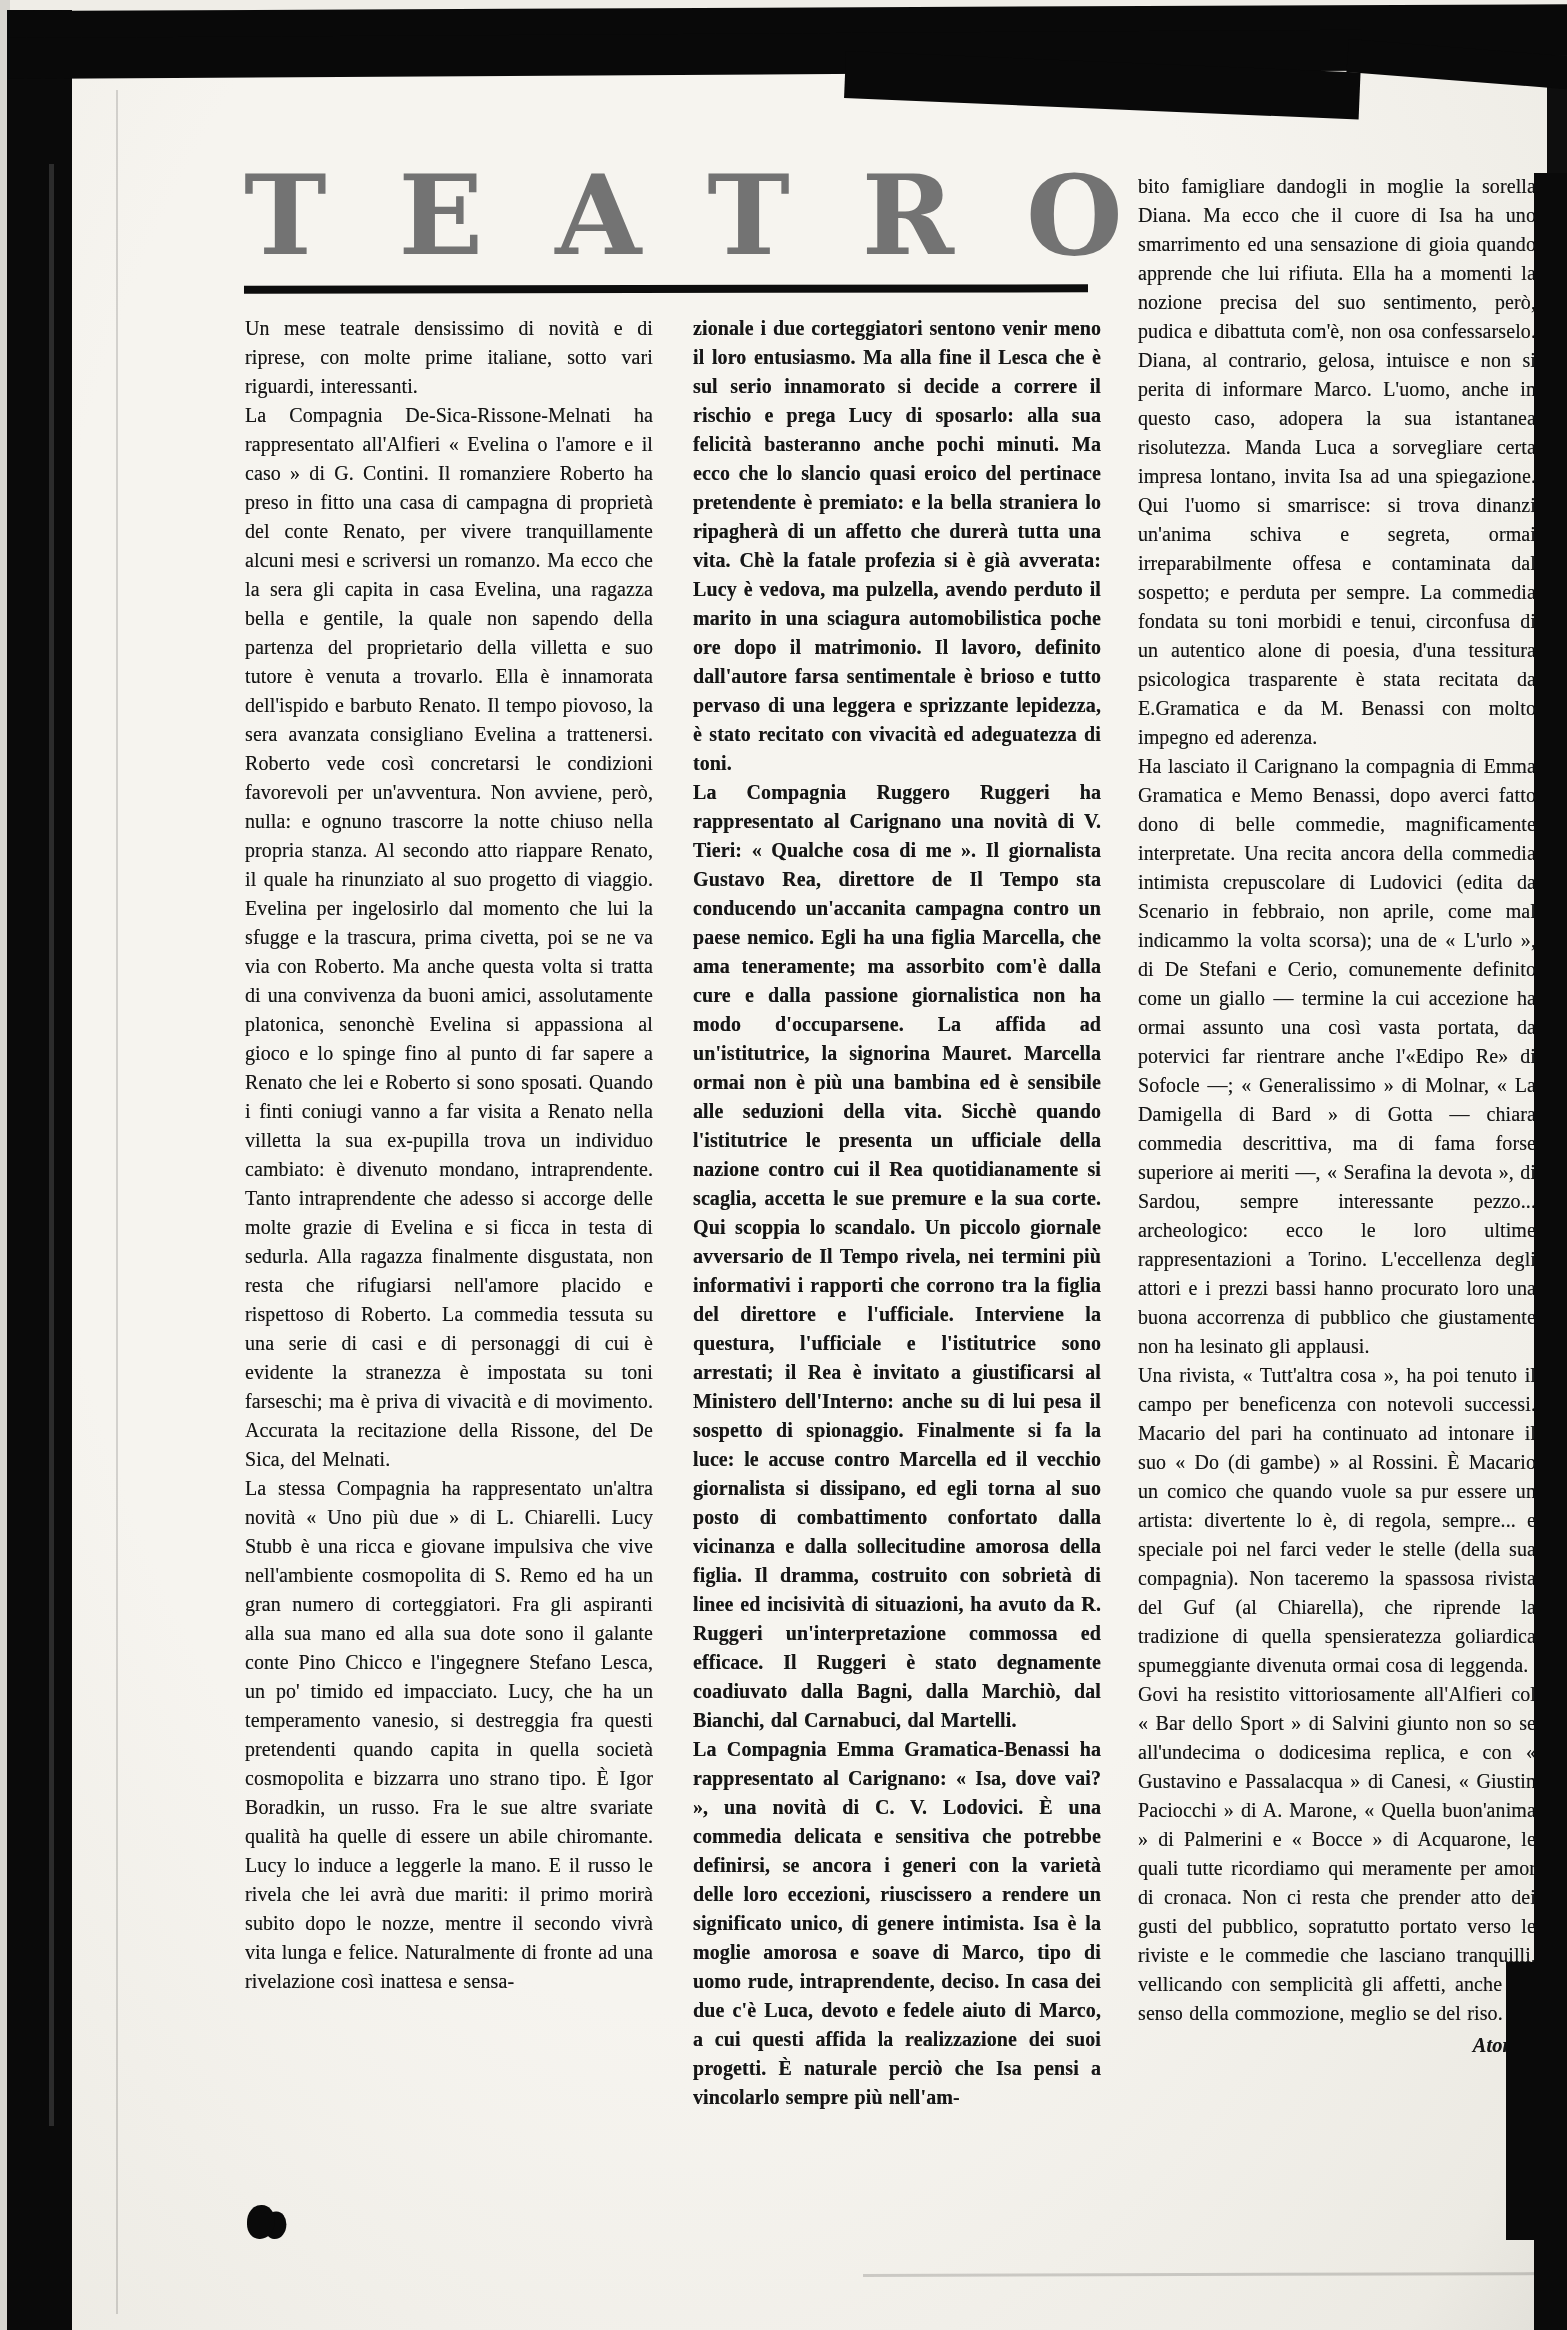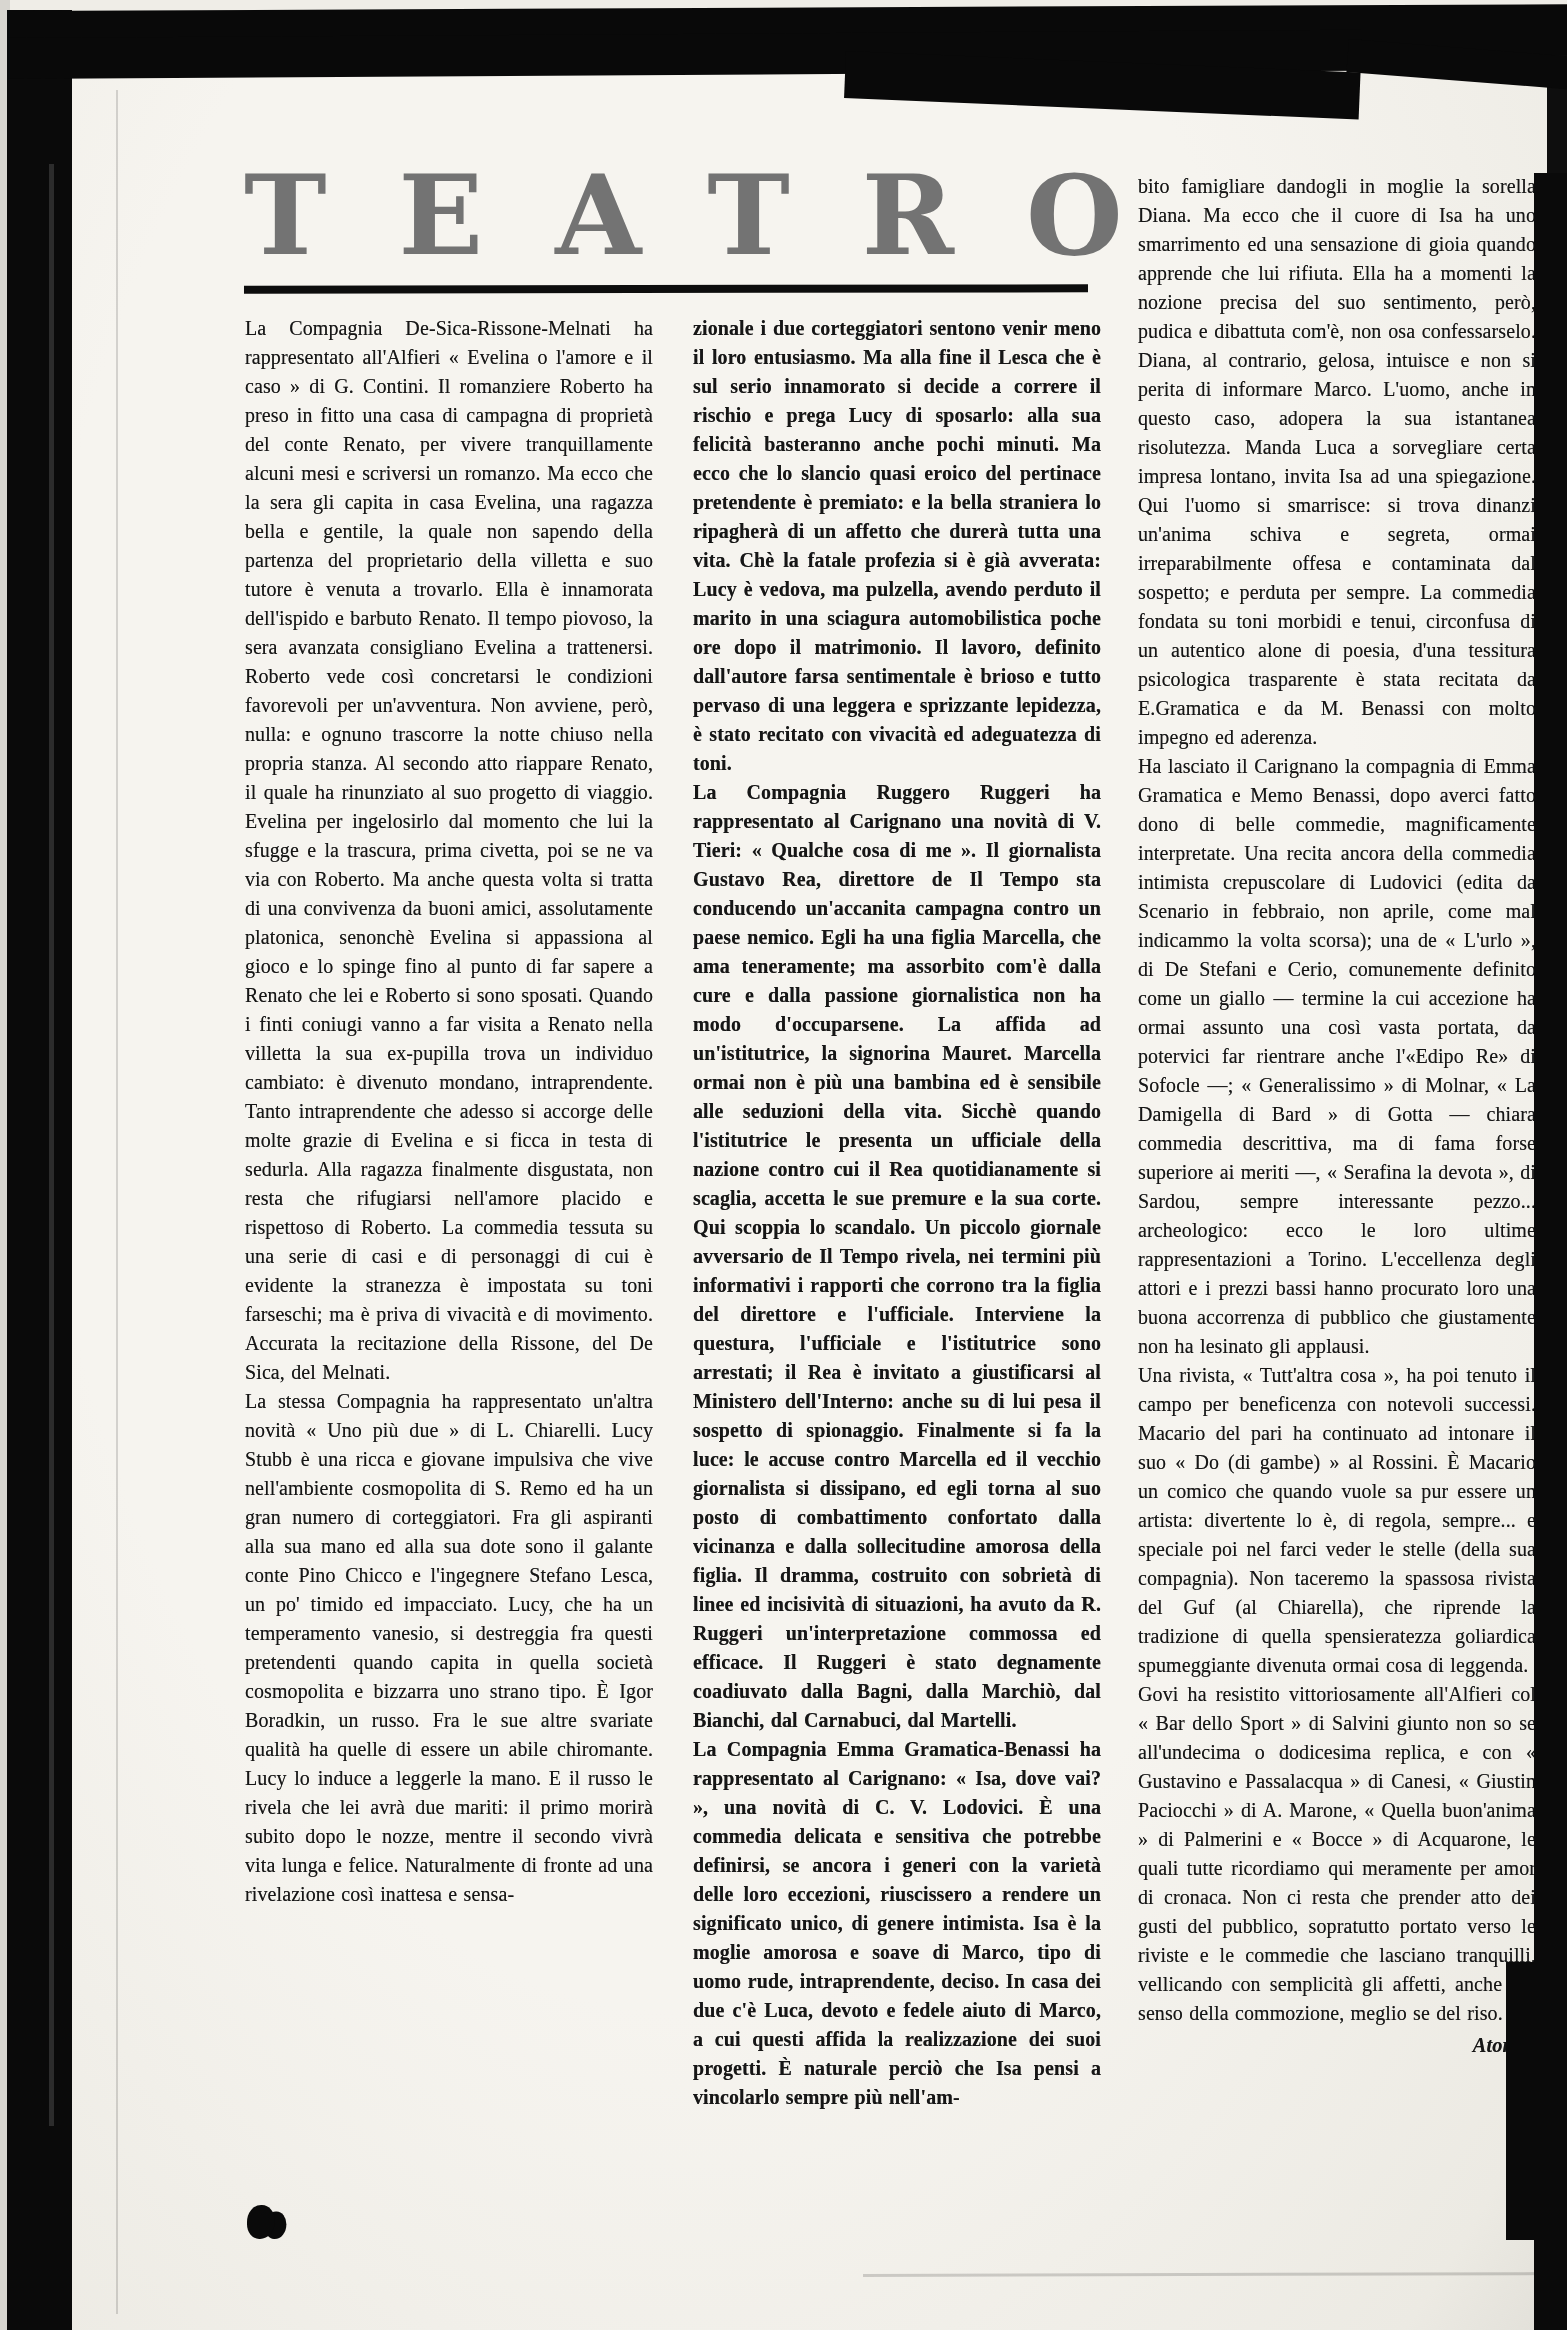--- a/index.html
+++ b/index.html
@@ -76,20 +76,21 @@
 <div class="band-top-right"></div>
 <div class="edge-left"></div>
 <div class="edge-left-hl"></div>
 <div class="edge-right"></div>
 <div class="edge-right-wide"></div>
 
 <div class="masthead">TEATRO</div>
 <div class="masthead-rule"></div>
 
 <div class="col col-1">
+    <p class="para">Un mese teatrale densissimo di novità e di riprese, con molte prime italiane, sotto vari riguardi, interessanti.</p>
     <p class="para">La Compagnia De-Sica-Rissone-Melnati ha rappresentato all'Alfieri « Evelina o l'amore e il caso » di G. Contini. Il romanziere Roberto ha preso in fitto una casa di campagna di proprietà del conte Renato, per vivere tranquillamente alcuni mesi e scriversi un romanzo. Ma ecco che la sera gli capita in casa Evelina, una ragazza bella e gentile, la quale non sapendo della partenza del proprietario della villetta e suo tutore è venuta a trovarlo. Ella è innamorata dell'ispido e barbuto Renato. Il tempo piovoso, la sera avanzata consigliano Evelina a trattenersi. Roberto vede così concretarsi le condizioni favorevoli per un'avventura. Non avviene, però, nulla: e ognuno trascorre la notte chiuso nella propria stanza. Al secondo atto riappare Renato, il quale ha rinunziato al suo progetto di viaggio. Evelina per ingelosirlo dal momento che lui la sfugge e la trascura, prima civetta, poi se ne va via con Roberto. Ma anche questa volta si tratta di una convivenza da buoni amici, assolutamente platonica, senonchè Evelina si appassiona al gioco e lo spinge fino al punto di far sapere a Renato che lei e Roberto si sono sposati. Quando i finti coniugi vanno a far visita a Renato nella villetta la sua ex-pupilla trova un individuo cambiato: è divenuto mondano, intraprendente. Tanto intraprendente che adesso si accorge delle molte grazie di Evelina e si ficca in testa di sedurla. Alla ragazza finalmente disgustata, non resta che rifugiarsi nell'amore placido e rispettoso di Roberto. La commedia tessuta su una serie di casi e di personaggi di cui è evidente la stranezza è impostata su toni farseschi; ma è priva di vivacità e di movimento. Accurata la recitazione della Rissone, del De Sica, del Melnati.</p>
     <p class="para">La stessa Compagnia ha rappresentato un'altra novità « Uno più due » di L. Chiarelli. Lucy Stubb è una ricca e giovane impulsiva che vive nell'ambiente cosmopolita di S. Remo ed ha un gran numero di corteggiatori. Fra gli aspiranti alla sua mano ed alla sua dote sono il galante conte Pino Chicco e l'ingegnere Stefano Lesca, un po' timido ed impacciato. Lucy, che ha un temperamento vanesio, si destreggia fra questi pretendenti quando capita in quella società cosmopolita e bizzarra uno strano tipo. È Igor Boradkin, un russo. Fra le sue altre svariate qualità ha quelle di essere un abile chiromante. Lucy lo induce a leggerle la mano. E il russo le rivela che lei avrà due mariti: il primo morirà subito dopo le nozze, mentre il secondo vivrà vita lunga e felice. Naturalmente di fronte ad una rivelazione così inattesa e sensa-</p>
   </div>
 
 <div class="col col-2">
     <p class="para">zionale i due corteggiatori sentono venir meno il loro entusiasmo. Ma alla fine il Lesca che è sul serio innamorato si decide a correre il rischio e prega Lucy di sposarlo: alla sua felicità basteranno anche pochi minuti. Ma ecco che lo slancio quasi eroico del pertinace pretendente è premiato: e la bella straniera lo ripagherà di un affetto che durerà tutta una vita. Chè la fatale profezia si è già avverata: Lucy è vedova, ma pulzella, avendo perduto il marito in una sciagura automobilistica poche ore dopo il matrimonio. Il lavoro, definito dall'autore farsa sentimentale è brioso e tutto pervaso di una leggera e sprizzante lepidezza, è stato recitato con vivacità ed adeguatezza di toni.</p>
     <p class="para">La Compagnia Ruggero Ruggeri ha rappresentato al Carignano una novità di V. Tieri: « Qualche cosa di me ». Il giornalista Gustavo Rea, direttore de Il Tempo sta conducendo un'accanita campagna contro un paese nemico. Egli ha una figlia Marcella, che ama teneramente; ma assorbito com'è dalla cure e dalla passione giornalistica non ha modo d'occuparsene. La affida ad un'istitutrice, la signorina Mauret. Marcella ormai non è più una bambina ed è sensibile alle seduzioni della vita. Sicchè quando l'istitutrice le presenta un ufficiale della nazione contro cui il Rea quotidianamente si scaglia, accetta le sue premure e la sua corte. Qui scoppia lo scandalo. Un piccolo giornale avversario de Il Tempo rivela, nei termini più informativi i rapporti che corrono tra la figlia del direttore e l'ufficiale. Interviene la questura, l'ufficiale e l'istitutrice sono arrestati; il Rea è invitato a giustificarsi al Ministero dell'Interno: anche su di lui pesa il sospetto di spionaggio. Finalmente si fa la luce: le accuse contro Marcella ed il vecchio giornalista si dissipano, ed egli torna al suo posto di combattimento confortato dalla vicinanza e dalla sollecitudine amorosa della figlia. Il dramma, costruito con sobrietà di linee ed incisività di situazioni, ha avuto da R. Ruggeri un'interpretazione commossa ed efficace. Il Ruggeri è stato degnamente coadiuvato dalla Bagni, dalla Marchiò, dal Bianchi, dal Carnabuci, dal Martelli.</p>
     <p class="para">La Compagnia Emma Gramatica-Benassi ha rappresentato al Carignano: « Isa, dove vai? », una novità di C. V. Lodovici. È una commedia delicata e sensitiva che potrebbe definirsi, se ancora i generi con la varietà delle loro eccezioni, riuscissero a rendere un significato unico, di genere intimista. Isa è la moglie amorosa e soave di Marco, tipo di uomo rude, intraprendente, deciso. In casa dei due c'è Luca, devoto e fedele aiuto di Marco, a cui questi affida la realizzazione dei suoi progetti. È naturale perciò che Isa pensi a vincolarlo sempre più nell'am-</p>
   </div>
 

